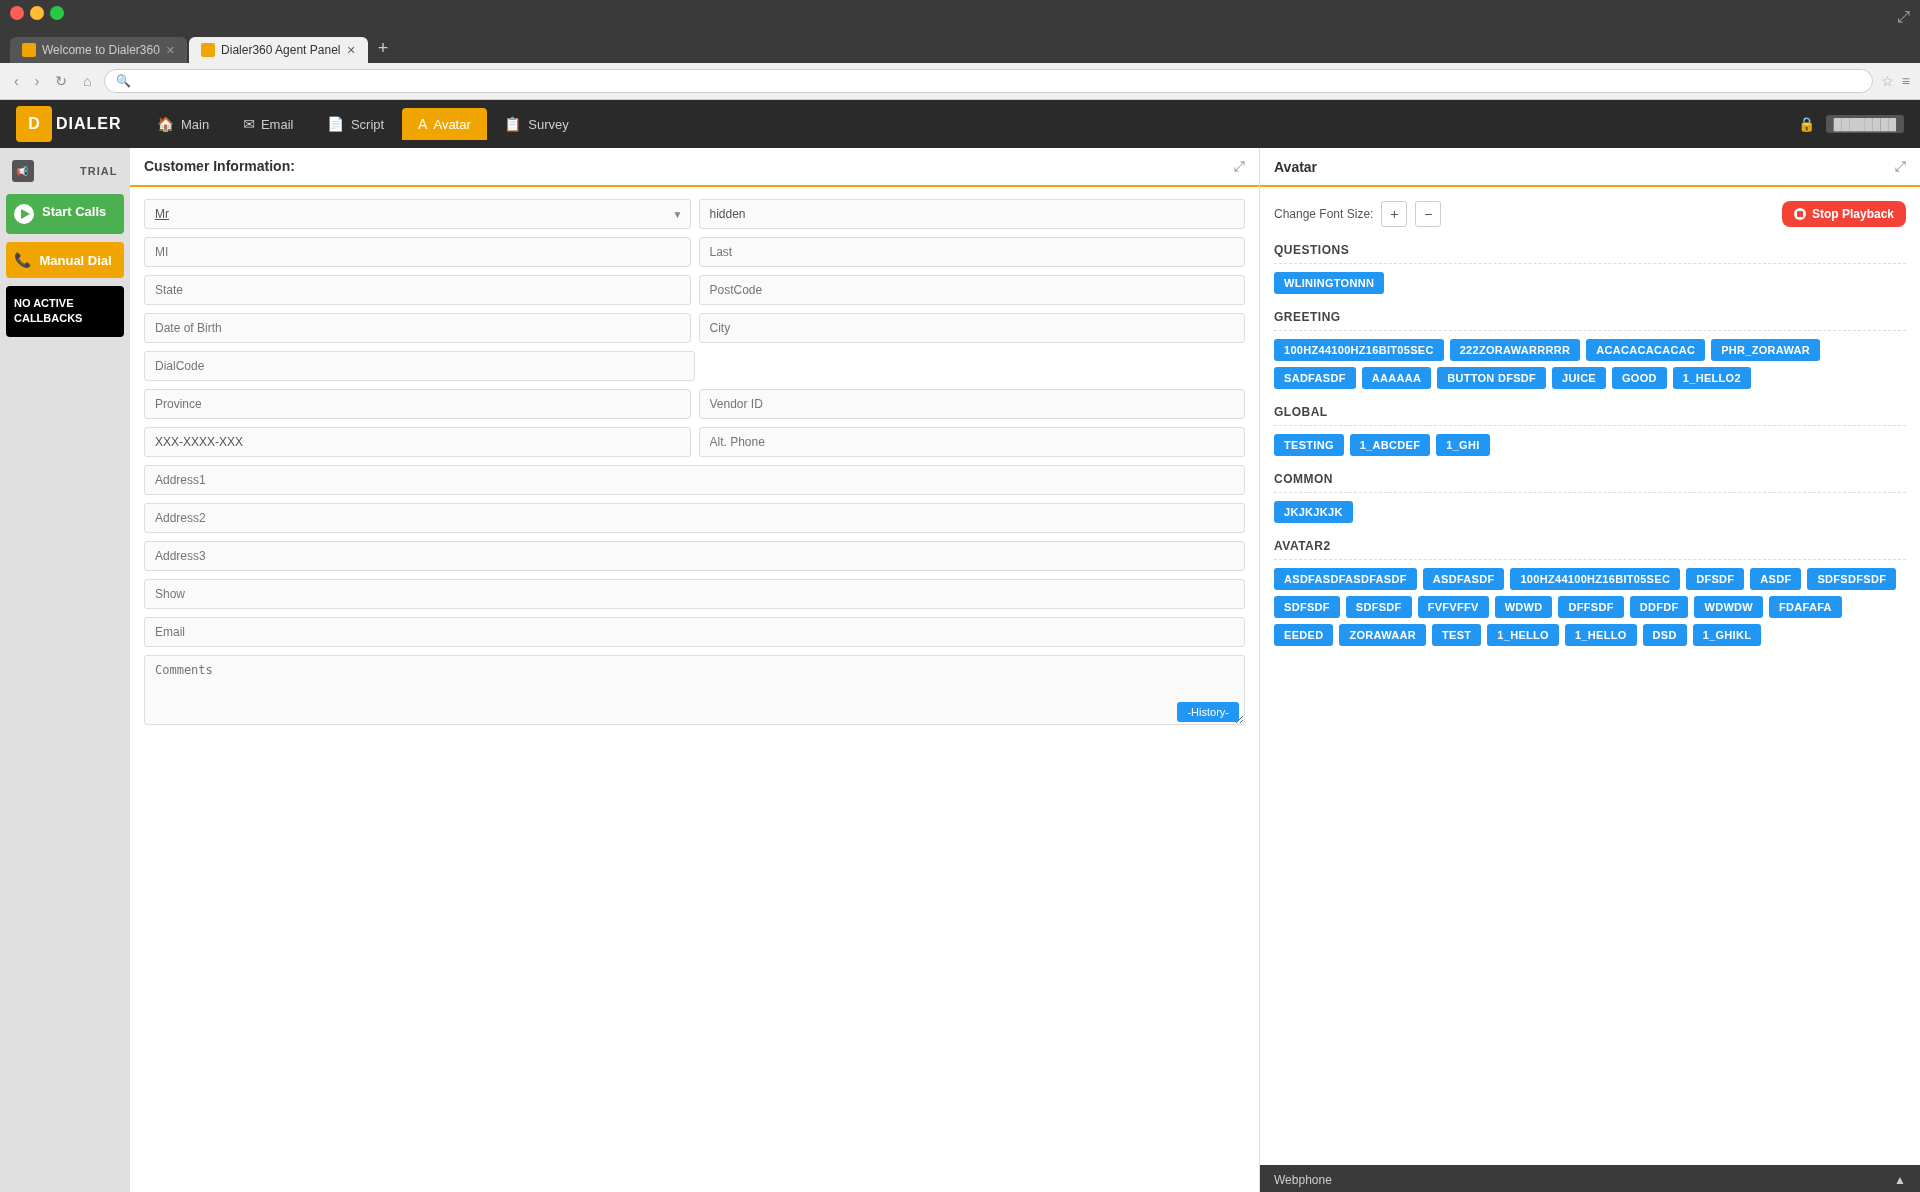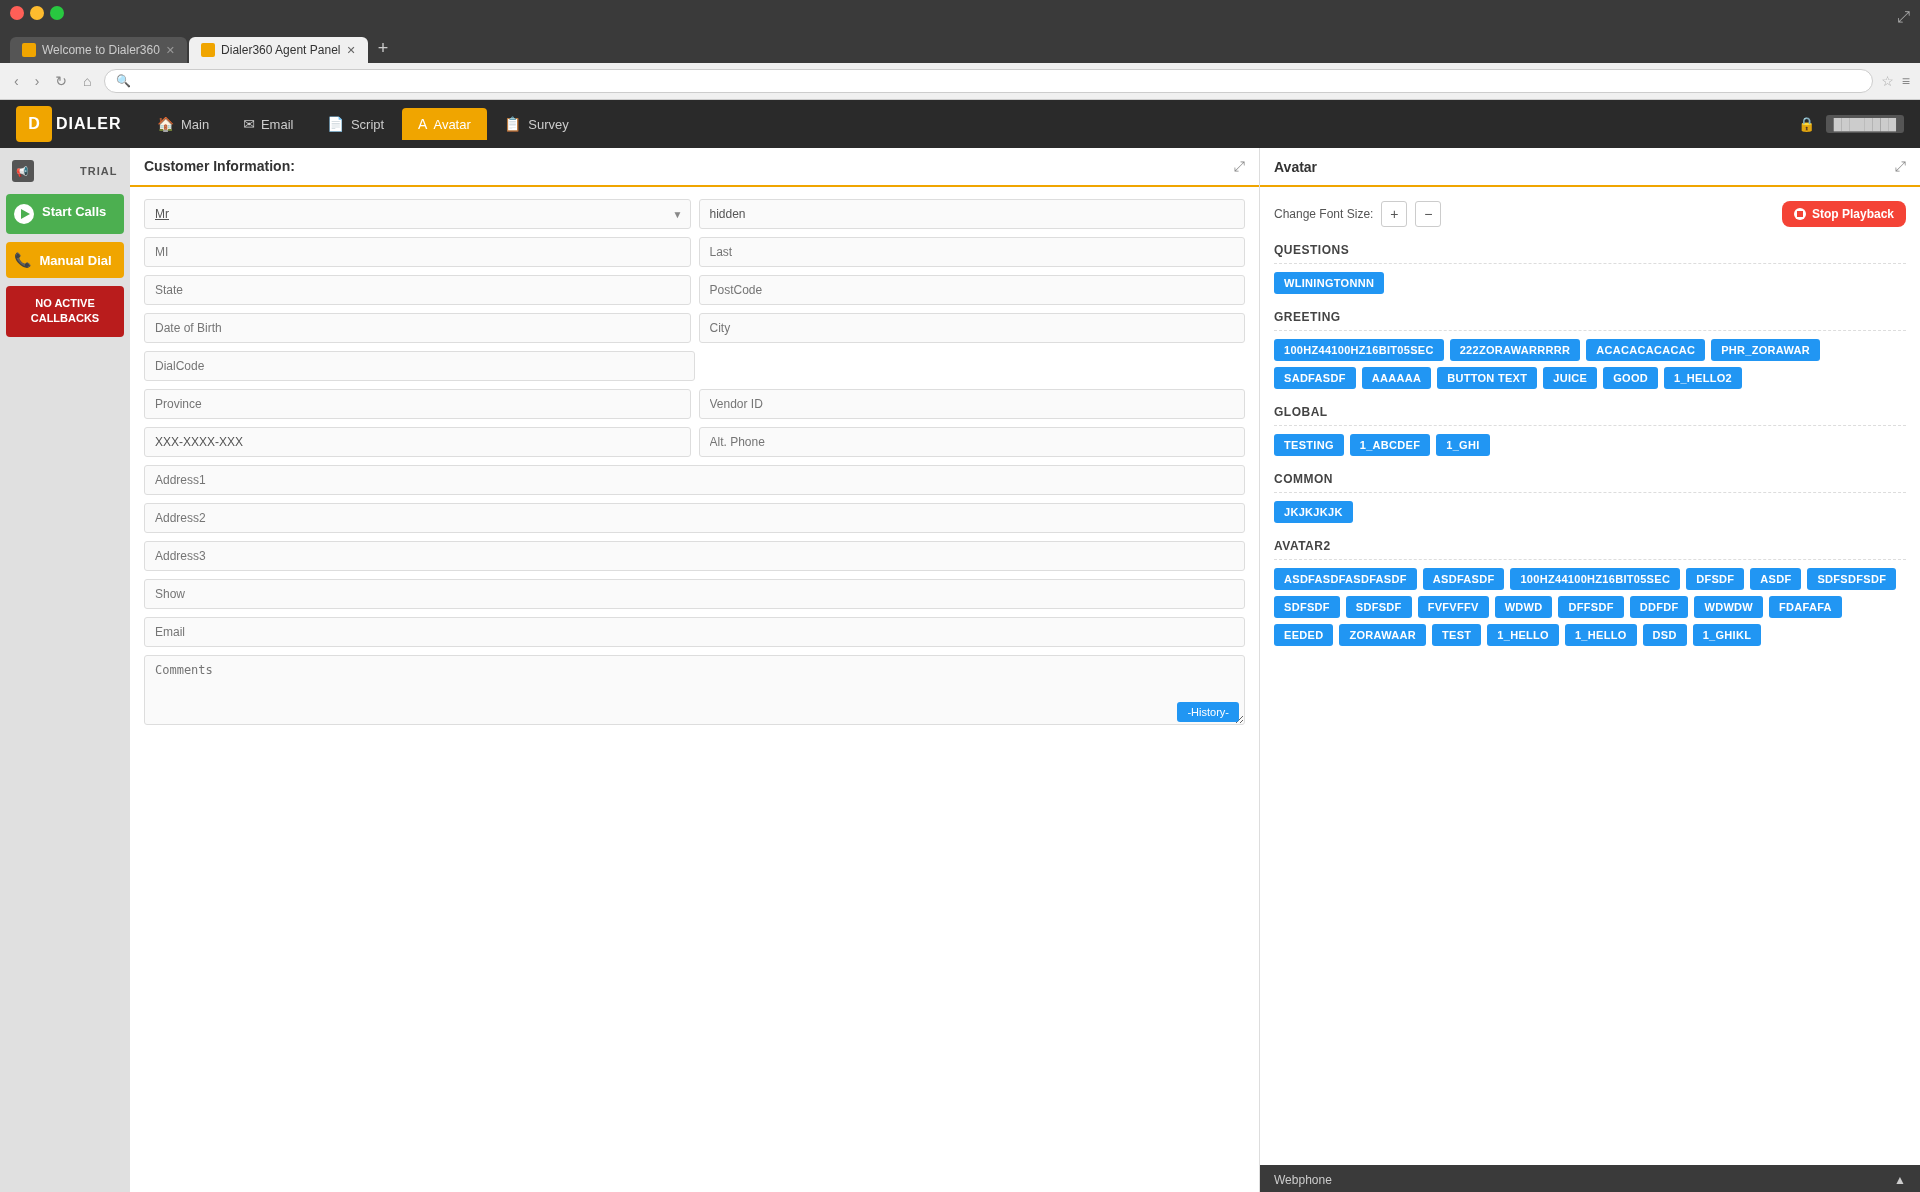--- a/index.html
+++ b/index.html
@@ -44,21 +44,21 @@
     
     .sidebar { width: 130px; background: #e0e0e0; flex-shrink: 0; padding: 8px 6px; display: flex; flex-direction: column; gap: 8px; }
     .trial-badge { display: flex; align-items: center; gap: 6px; padding: 4px 6px; }
     .megaphone-icon { width: 22px; height: 22px; background: #555; border-radius: 3px; display: flex; align-items: center; justify-content: center; color: white; font-size: 10px; }
     .trial-label { font-size: 11px; font-weight: bold; color: #555; letter-spacing: 1px; margin-left: 40px; }
     .start-calls-btn { background: #4caf50; color: white; border: none; border-radius: 4px; padding: 10px 8px; cursor: pointer; display: flex; align-items: flex-start; gap: 8px; font-weight: bold; font-size: 13px; width: 100%; }
     .start-calls-btn .play-icon { width: 20px; height: 20px; background: white; border-radius: 50%; display: flex; align-items: center; justify-content: center; }
     .play-triangle { width: 0; height: 0; border-style: solid; border-width: 5px 0 5px 9px; border-color: transparent transparent transparent #4caf50; margin-left: 2px; }
     .manual-dial-btn { background: #f0a500; color: white; border: none; border-radius: 4px; padding: 10px 8px; cursor: pointer; display: flex; align-items: center; gap: 8px; font-weight: bold; font-size: 13px; width: 100%; }
     .dial-icon { font-size: 14px; }
-    .no-callbacks-btn { background: #b91c1c; color: white; border: none; border-radius: 4px; padding: 10px 8px; cursor: pointer; font-weight: bold; font-size: 11px; text-align: center; width: 100%; line-height: 1.4; }
+    .no-callbacks-btn { background: #000000; color: white; border: none; border-radius: 4px; padding: 10px 8px; cursor: pointer; font-weight: bold; font-size: 11px; text-align: left; width: 100%; line-height: 1.4; }
 
     
     .customer-panel { flex: 1; background: white; border-right: 1px solid #ddd; display: flex; flex-direction: column; min-width: 0; }
     .panel-header { background: white; border-bottom: 2px solid #f0a500; padding: 10px 14px; display: flex; align-items: flex-start; justify-content: space-between; }
     .panel-title { font-weight: bold; font-size: 14px; color: #333; }
     .panel-expand { color: #888; cursor: pointer; font-size: 14px; }
     .panel-content { padding: 12px 14px; flex: 1; overflow-y: auto; }
     .form-row { display: flex; gap: 8px; margin-bottom: 8px; }
     .form-group { flex: 1; }
     .form-input { width: 100%; padding: 7px 10px; border: 1px solid #ddd; border-radius: 3px; font-size: 12px; color: #555; background: #fafafa; outline: none; }
@@ -330,21 +330,21 @@
           </div>
           <div class="avatar-section">
             <div class="section-label">GREETING</div>
             <div class="tags-row">
               <span class="tag">100HZ44100HZ16BIT05SEC</span>
               <span class="tag">222ZORAWARRRRR</span>
               <span class="tag">ACACACACACAC</span>
               <span class="tag">PHR_ZORAWAR</span>
               <span class="tag">SADFASDF</span>
               <span class="tag">AAAAAA</span>
-              <span class="tag">BUTTON TEXT</span>
+              <span class="tag">BUTTON DFSDF</span>
               <span class="tag">JUICE</span>
               <span class="tag">GOOD</span>
               <span class="tag">1_HELLO2</span>
             </div>
           </div>
           <div class="avatar-section">
             <div class="section-label">GLOBAL</div>
             <div class="tags-row">
               <span class="tag">TESTING</span>
               <span class="tag">1_ABCDEF</span>

